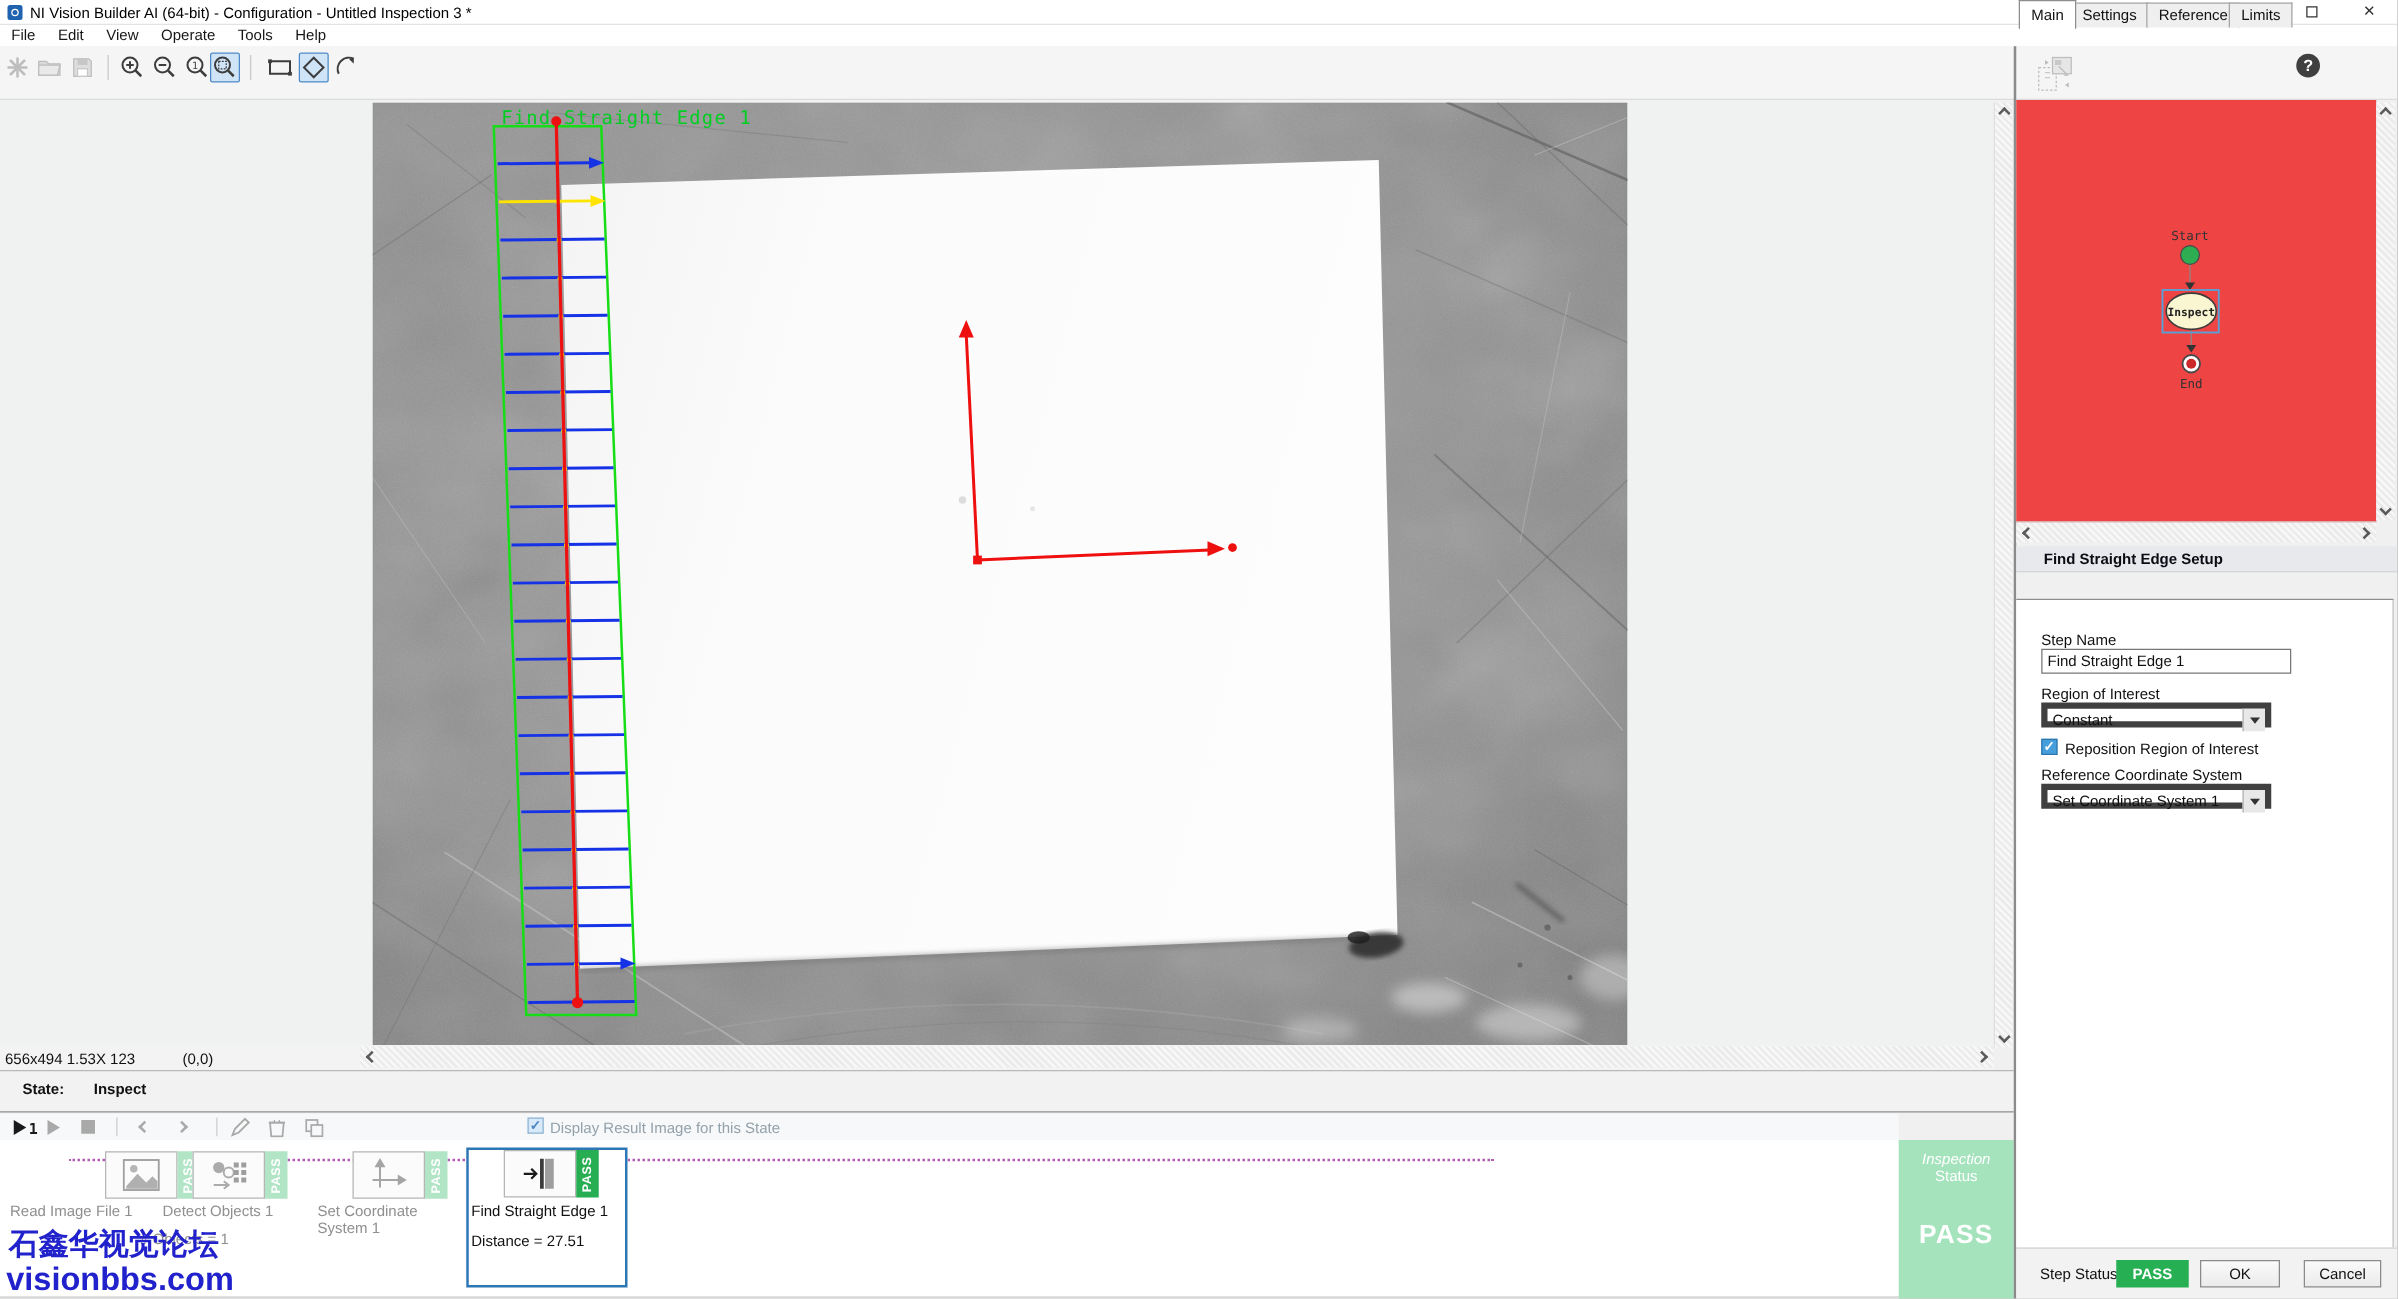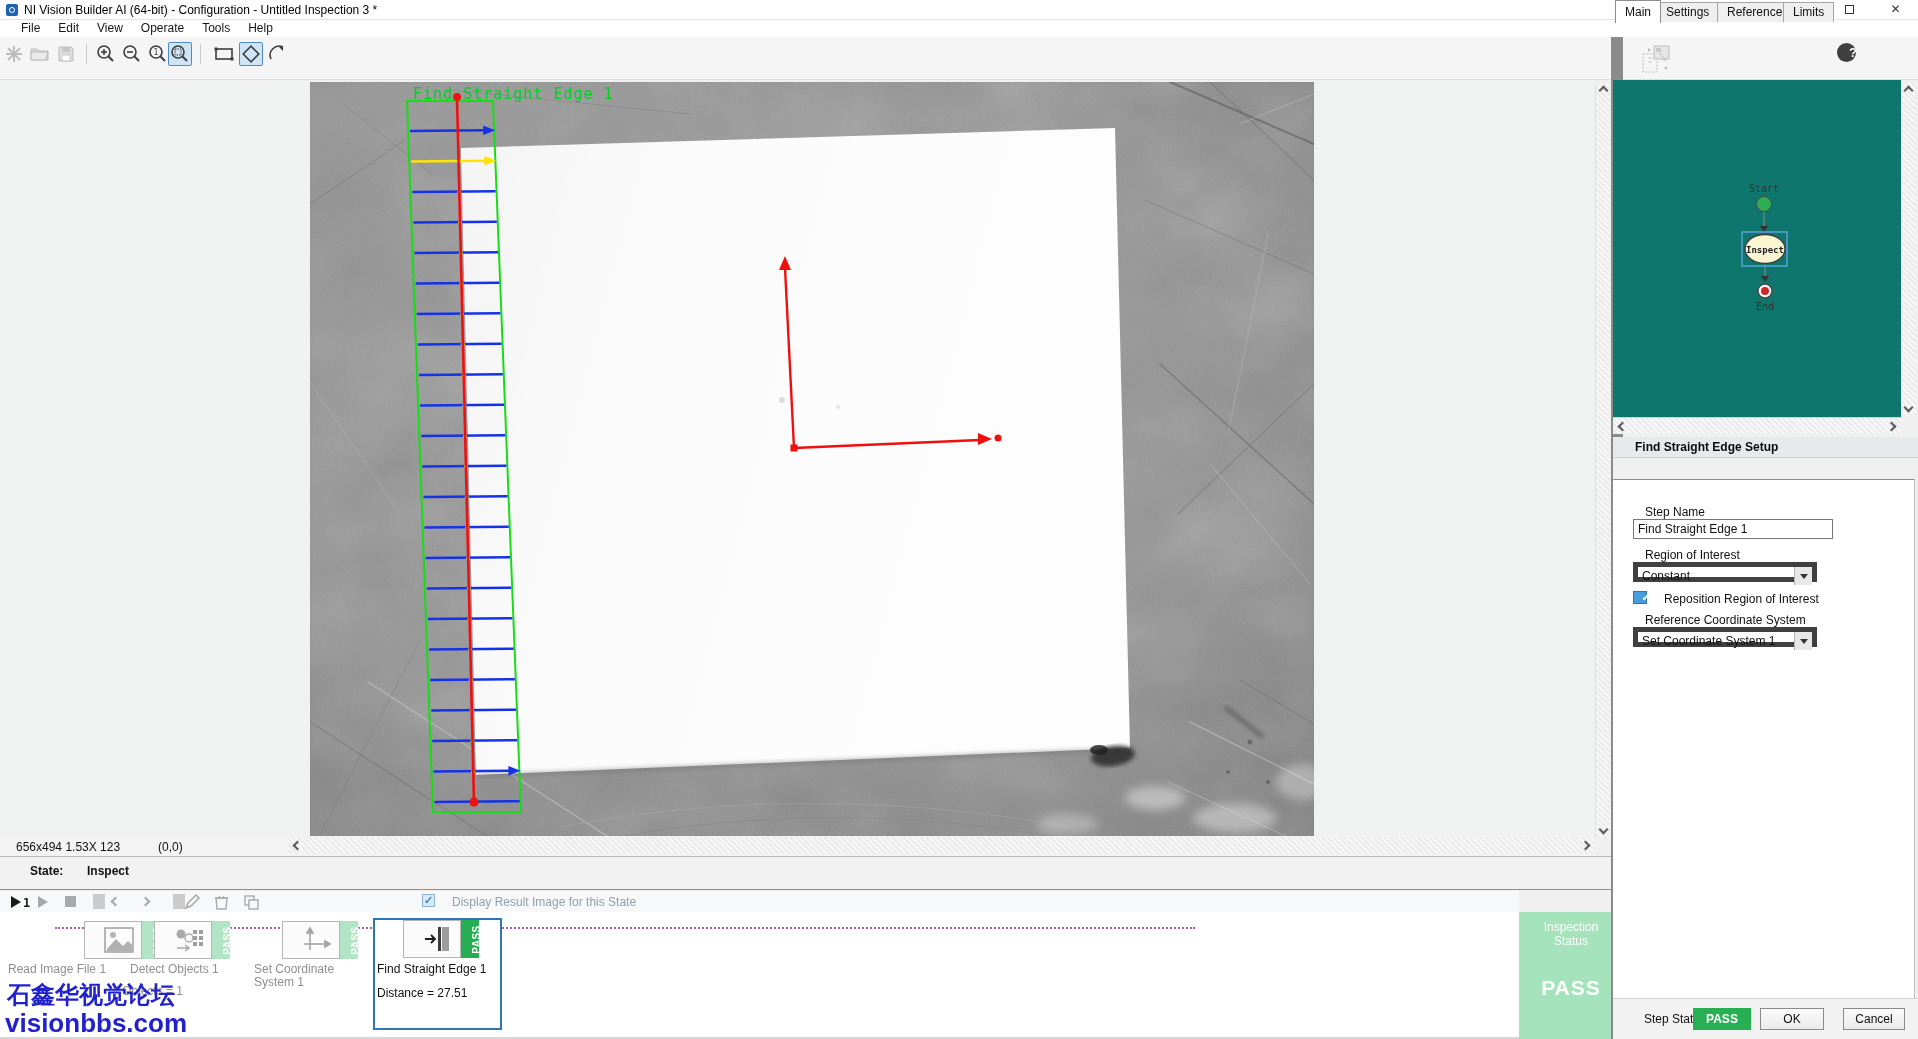--- a/index.html
+++ b/index.html
@@ -1,20 +1,20 @@
 <!DOCTYPE html>
 <html><head>
 <meta charset="utf-8">
 <style>
   html,body{margin:0;padding:0;background:#d8d8d8;}
   *{box-sizing:border-box;}
   #app{position:relative;width:1918px;height:1039px;background:#f0f0f0;
        font-family:"Liberation Sans",sans-serif;font-size:12px;color:#111;
        overflow:hidden;outline:1px solid #8a8a8a;}
-  .abs{position:absolute;padding-left:12px;}
+  .abs{position:absolute;}
   
   #titlebar{left:0;top:0;width:1918px;height:20px;background:#ffffff;border-bottom:1px solid #e3e3e3;}
   #titlebar .ttl{position:absolute;left:24px;top:3px;font-size:12px;color:#000;white-space:nowrap;}
   .winbtn{position:absolute;top:0;width:45px;height:20px;text-align:center;line-height:19px;color:#333;}
   #menubar{left:0;top:20px;width:1918px;height:17px;background:#ffffff;}
   .menuitem{float:left;padding:1px 9px;height:17px;line-height:15px;color:#161616;}
   #toolbar{left:0;top:37px;width:1918px;height:43px;background:#f5f5f6;border-bottom:1px solid #dcdcdc;}
   .tbtn{position:absolute;top:42px;width:24px;height:24px;display:flex;align-items:center;justify-content:center;}
   .tbtn.sel{background:#cfe4f7;border:1px solid #4e8ac8;border-radius:2px;}
   .tsep{position:absolute;top:44px;width:1px;height:20px;background:#c9c9c9;}
@@ -39,21 +39,21 @@
   .ribbon span{transform:rotate(-90deg);font-weight:bold;font-size:10px;color:#ffffff;letter-spacing:.5px;}
   .rib-pale{background:#b2e5c6;} .rib-green{background:#27ae53;}
   .steplabel{position:absolute;color:#8f8f8f;font-size:12px;line-height:13px;}
   #seltile{left:373px;top:918px;width:129px;height:112px;border:2px solid #2e77b5;background:#ffffff;}
   #connector{left:55px;top:927px;width:1140px;height:0;border-top:2px dotted #b45ab5;}
   .wmark{position:absolute;color:#2222cc;font-weight:bold;white-space:nowrap;}
   
   #inspstatus{left:1519px;top:912px;width:92px;height:127px;background:#a5e3bd;color:#fff;text-align:center;}
   
   #divider{left:1611px;top:37px;width:2px;height:1002px;background:#8b8b8b;}
-  #diagpanel{left:1613px;top:80px;width:288px;height:338px;background:#0f766e;border-bottom:1px solid #d0d0d0;}
+  #diagpanel{left:1613px;top:80px;width:288px;height:338px;background:#ef4444;border-bottom:1px solid #d0d0d0;}
   #setuphdr{left:1613px;top:437px;width:305px;height:21px;background:#e7e9ec;border-bottom:1px solid #cfcfcf;
             font-weight:bold;line-height:21px;padding-left:22px;color:#0b0b14;}
   #tabsrow{left:1613px;top:458px;width:305px;height:22px;background:#f0f0f0;}
   .tab{position:absolute;top:2px;height:20px;line-height:19px;text-align:center;background:#efefef;
        border:1px solid #a5a5a5;border-bottom:none;padding:0 9px;}
   .tab.active{top:0;height:23px;line-height:22px;background:#ffffff;border:1px solid #8d8d8d;border-bottom:none;z-index:2;}
   #tabcontent{left:1613px;top:479px;width:302px;height:519px;background:#ffffff;border-top:1px solid #8d8d8d;border-right:1px solid #bdbdbd;}
   .fldlabel{position:absolute;color:#101010;}
   .txtinput{position:absolute;width:200px;height:20px;background:#fff;border:1px solid #767676;
             padding:2px 4px;font-size:12px;line-height:15px;}
@@ -459,21 +459,21 @@
   <div class="abs ribbon rib-green" style="left:461px;top:920px;">
     <span>PASS</span>
     </div>
   <div class="steplabel" style="left:377px;top:963px;width:120px;color:#111;">Find Straight Edge 1</div>
   <div class="steplabel" style="left:377px;top:987px;width:120px;color:#111;">Distance = 27.51</div>
 
   <div class="wmark" style="left:7px;top:979px;font-size:24px;">石鑫华视觉论坛</div>
   <div class="wmark" style="left:5px;top:1008px;font-size:26px;">visionbbs.com</div>
 
   <div class="abs" id="inspstatus">
-    <div style="margin-top:8px;">Inspection</div>
+    <div style="margin-top:8px;font-style:italic;">Inspection</div>
     <div>Status</div>
     <div style="margin-top:28px;font-size:21px;font-weight:bold;letter-spacing:1px;">PASS</div>
   </div>
 
   <div class="abs" id="divider"></div>
 
   <div class="abs" id="diagpanel">
     <svg width="288" height="338" viewBox="0 0 288 338">
       <g stroke="#555" fill="none">
         <line x1="139" y1="131" x2="139" y2="146" stroke="#888"></line>

